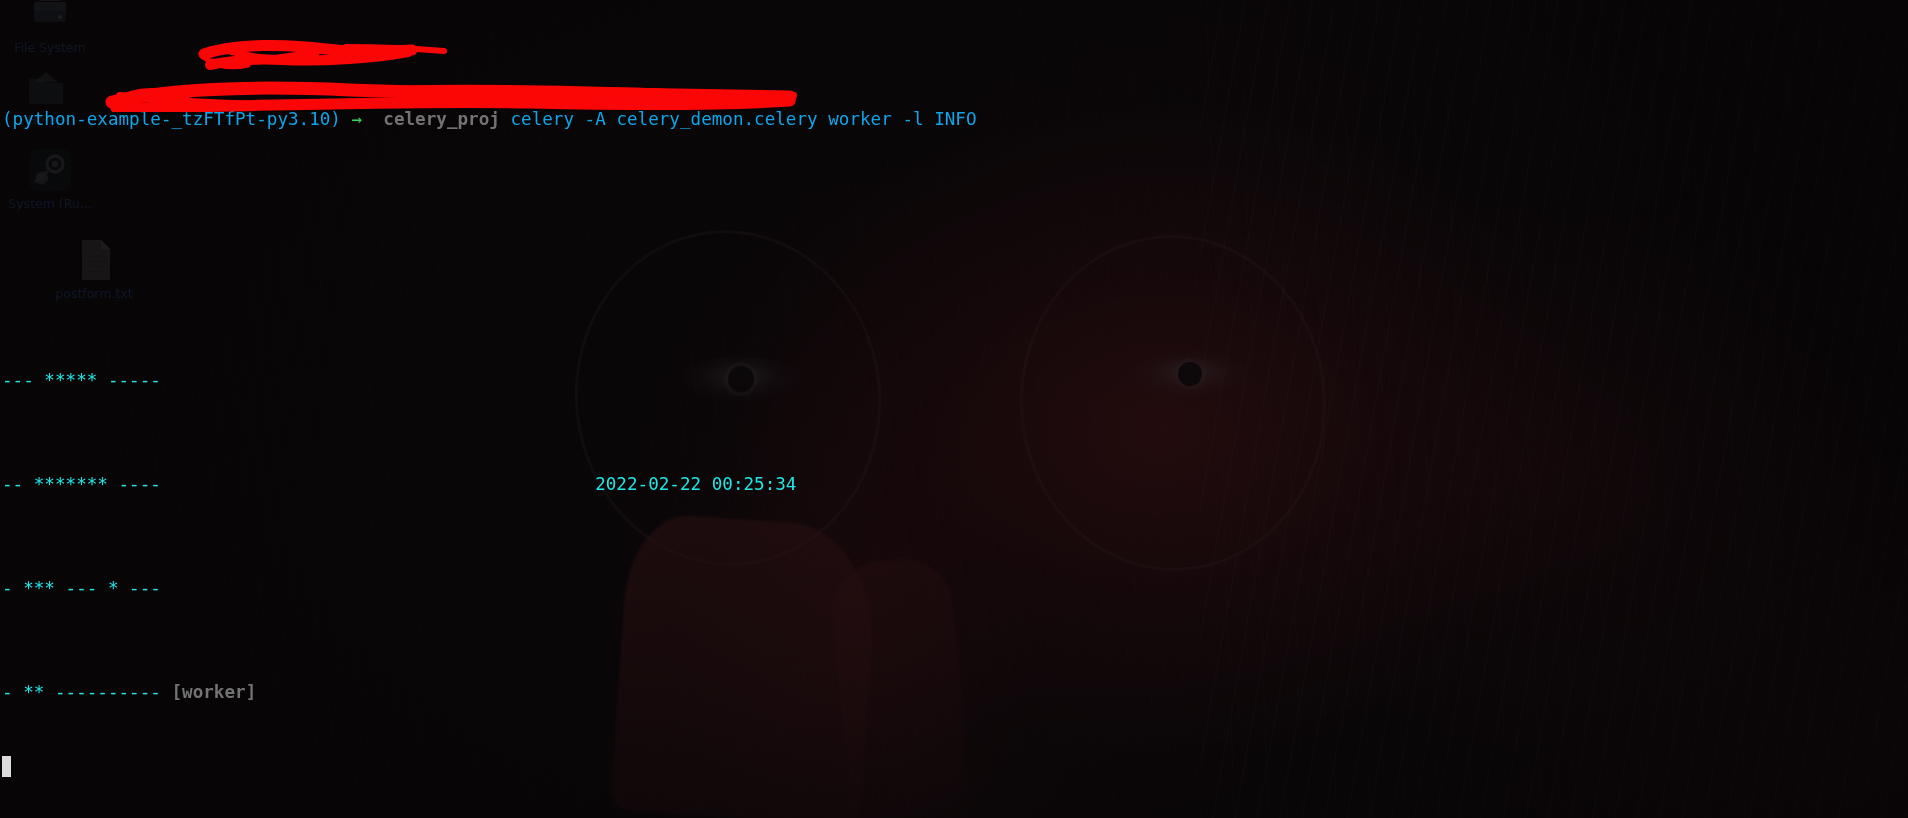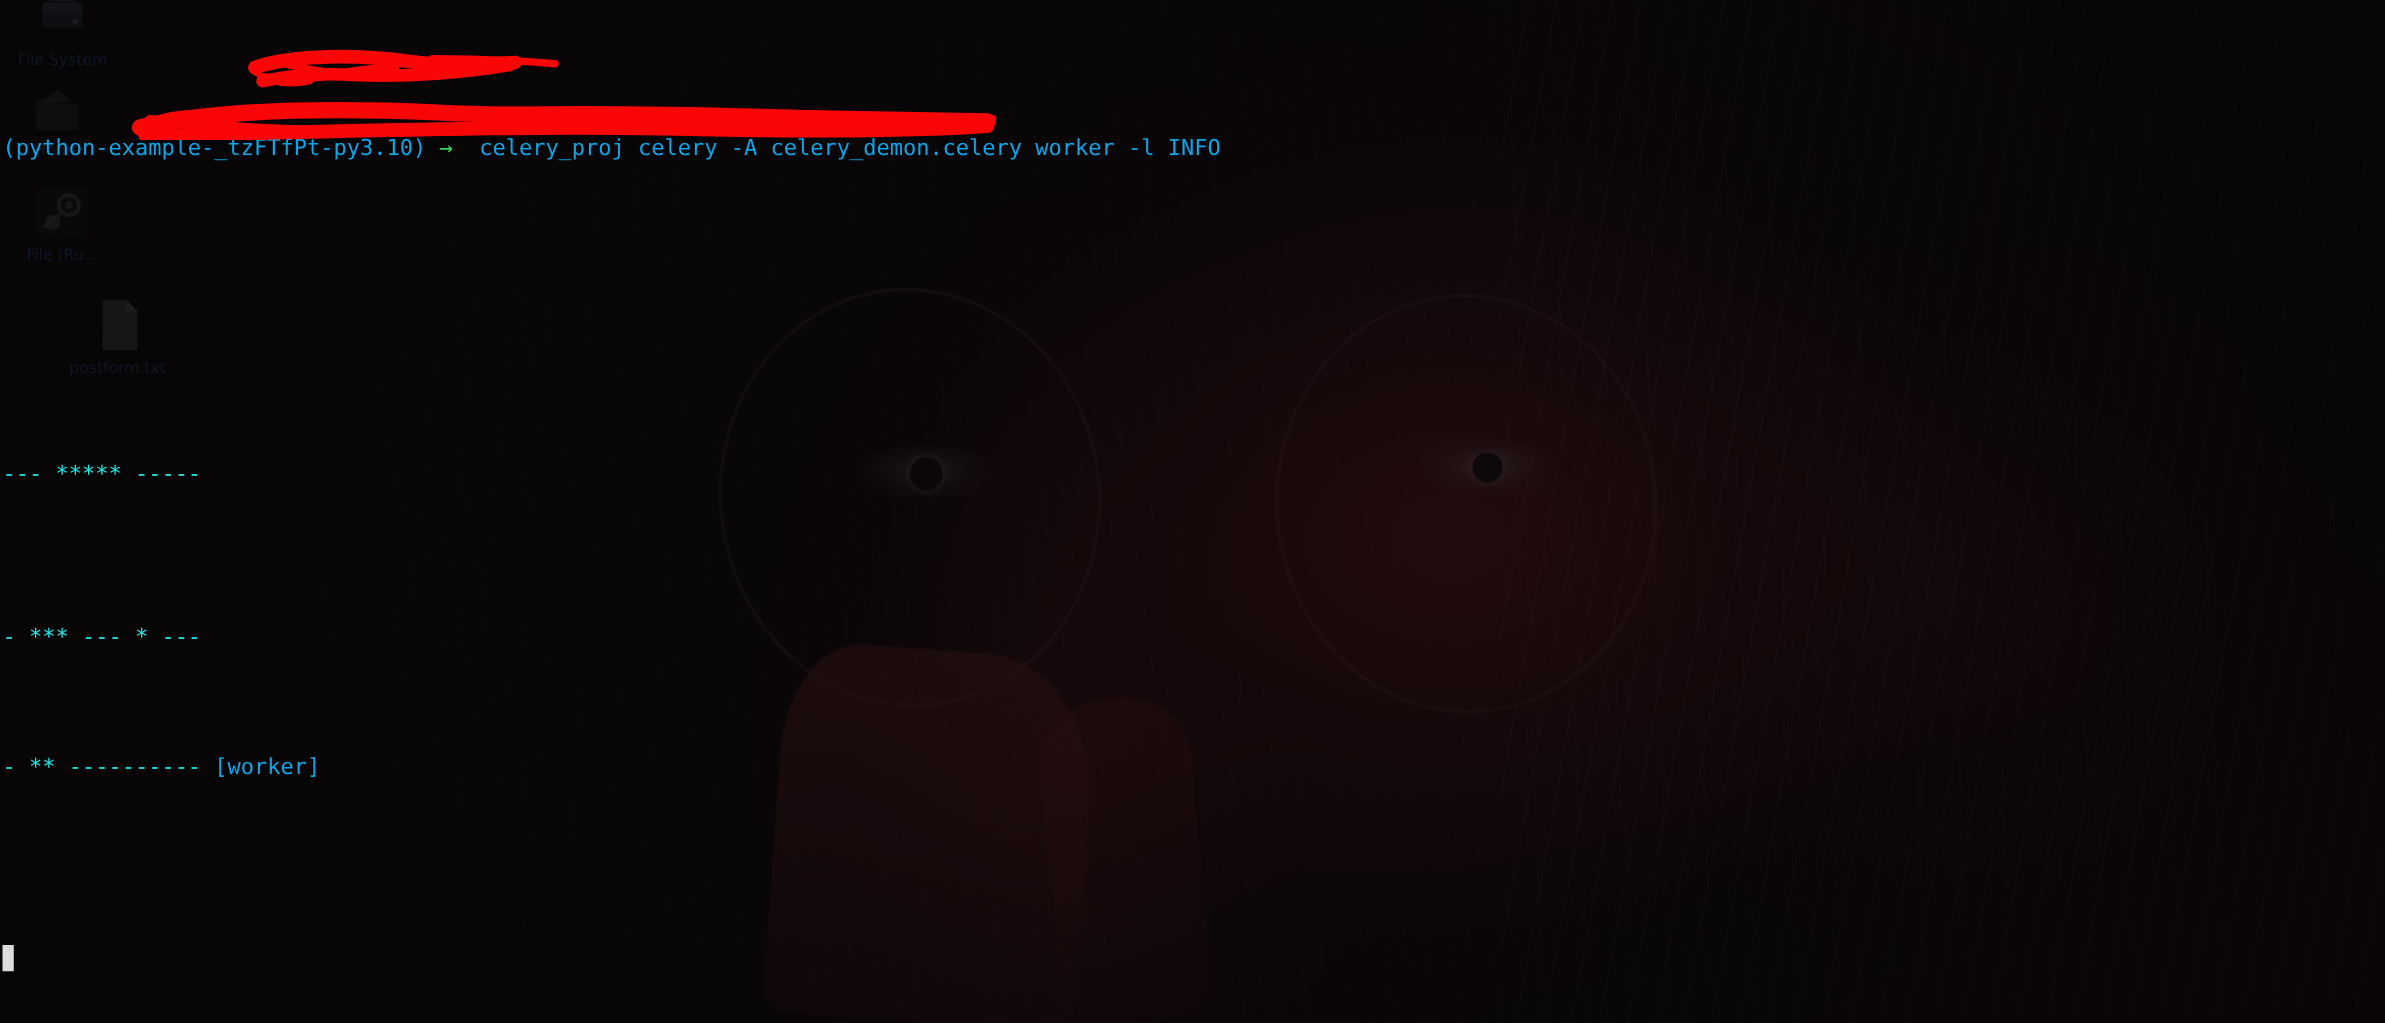--- a/index.html
+++ b/index.html
@@ -79,21 +79,21 @@
     padding:2px 0 0 2px;
     font-family:"DejaVu Sans Mono","Liberation Mono",monospace;
     font-size:17.6px;
     line-height:26.05px;
     white-space:pre;
     letter-spacing:0px;
   }
   .ln{height:26.05px;}
   .c-white{color:#0ea5e9;}
   .c-cyan{color:#20e6e6;}
-  .c-cyan-b{color:#0ea5e9;font-weight:normal;}
+  .c-cyan-b{color:#737373;font-weight:bold;}
   .c-green{color:#35d85c;}
 
   
   .scribble{position:absolute;pointer-events:none;}
   #scrib1{left:196px;top:38px;}
   #scrib2{left:100px;top:80px;}
 
   
   #cursor{
     position:absolute;left:2px;top:756px;width:9px;height:21px;background:#dcdcdc;
@@ -139,21 +139,21 @@
   </div>
 
   <div class="desk-icon" id="ico-steam">
     <svg class="glyph" viewBox="0 0 48 48">
       <rect x="3" y="3" width="42" height="42" rx="9" fill="#10262f" opacity=".92"></rect>
       <circle cx="29" cy="18" r="8" fill="none" stroke="#8d9aa0" stroke-width="3.4" opacity=".85"></circle>
       <circle cx="29" cy="18" r="3.2" fill="#8d9aa0" opacity=".9"></circle>
       <circle cx="16" cy="32" r="6.2" fill="#7e8b91" opacity=".9"></circle>
       <path d="M9 36l13-11" stroke="#8d9aa0" stroke-width="3" fill="none" opacity=".8"></path>
     </svg>
-    <div class="lbl">File (Ru...</div>
+    <div class="lbl">System (Ru...</div>
   </div>
 
   <div class="desk-icon" id="ico-post">
     <svg class="glyph" viewBox="0 0 48 48">
       <path d="M12 4h19l9 9v31H12z" fill="#9a9a9a" opacity=".82"></path>
       <path d="M31 4l9 9h-9z" fill="#c6c6c6" opacity=".8"></path>
       <g stroke="#6d6d6d" stroke-width="1.8" opacity=".85">
         <path d="M17 20h18M17 25h18M17 30h18M17 35h11"></path>
       </g>
     </svg>
@@ -165,20 +165,21 @@
 
       
       <div class="ln"><span class="c-white">(python-example-_tzFTfPt-py3.10)</span><span class="c-white"> </span><span class="c-green">→</span><span class="c-white">  </span><span class="c-cyan-b">celery_proj</span><span class="c-white"> </span><span class="c-white">celery -A celery_demon.celery worker -l INFO</span></div>
 
       <div class="ln"> </div>
 
       
 
       <div class="ln"><span class="c-cyan">--- ***** ----- </span></div>
 
+      <div class="ln"><span class="c-cyan">-- ******* ---- </span><span class="c-cyan">                                        </span><span class="c-cyan">2022-02-22 00:25:34</span></div>
 
       <div class="ln"><span class="c-cyan">- *** --- * --- </span></div>
 
       <div class="ln"><span class="c-cyan">- ** ---------- </span><span class="c-cyan-b">[worker]</span></div>
 
       
 
       
 
       

